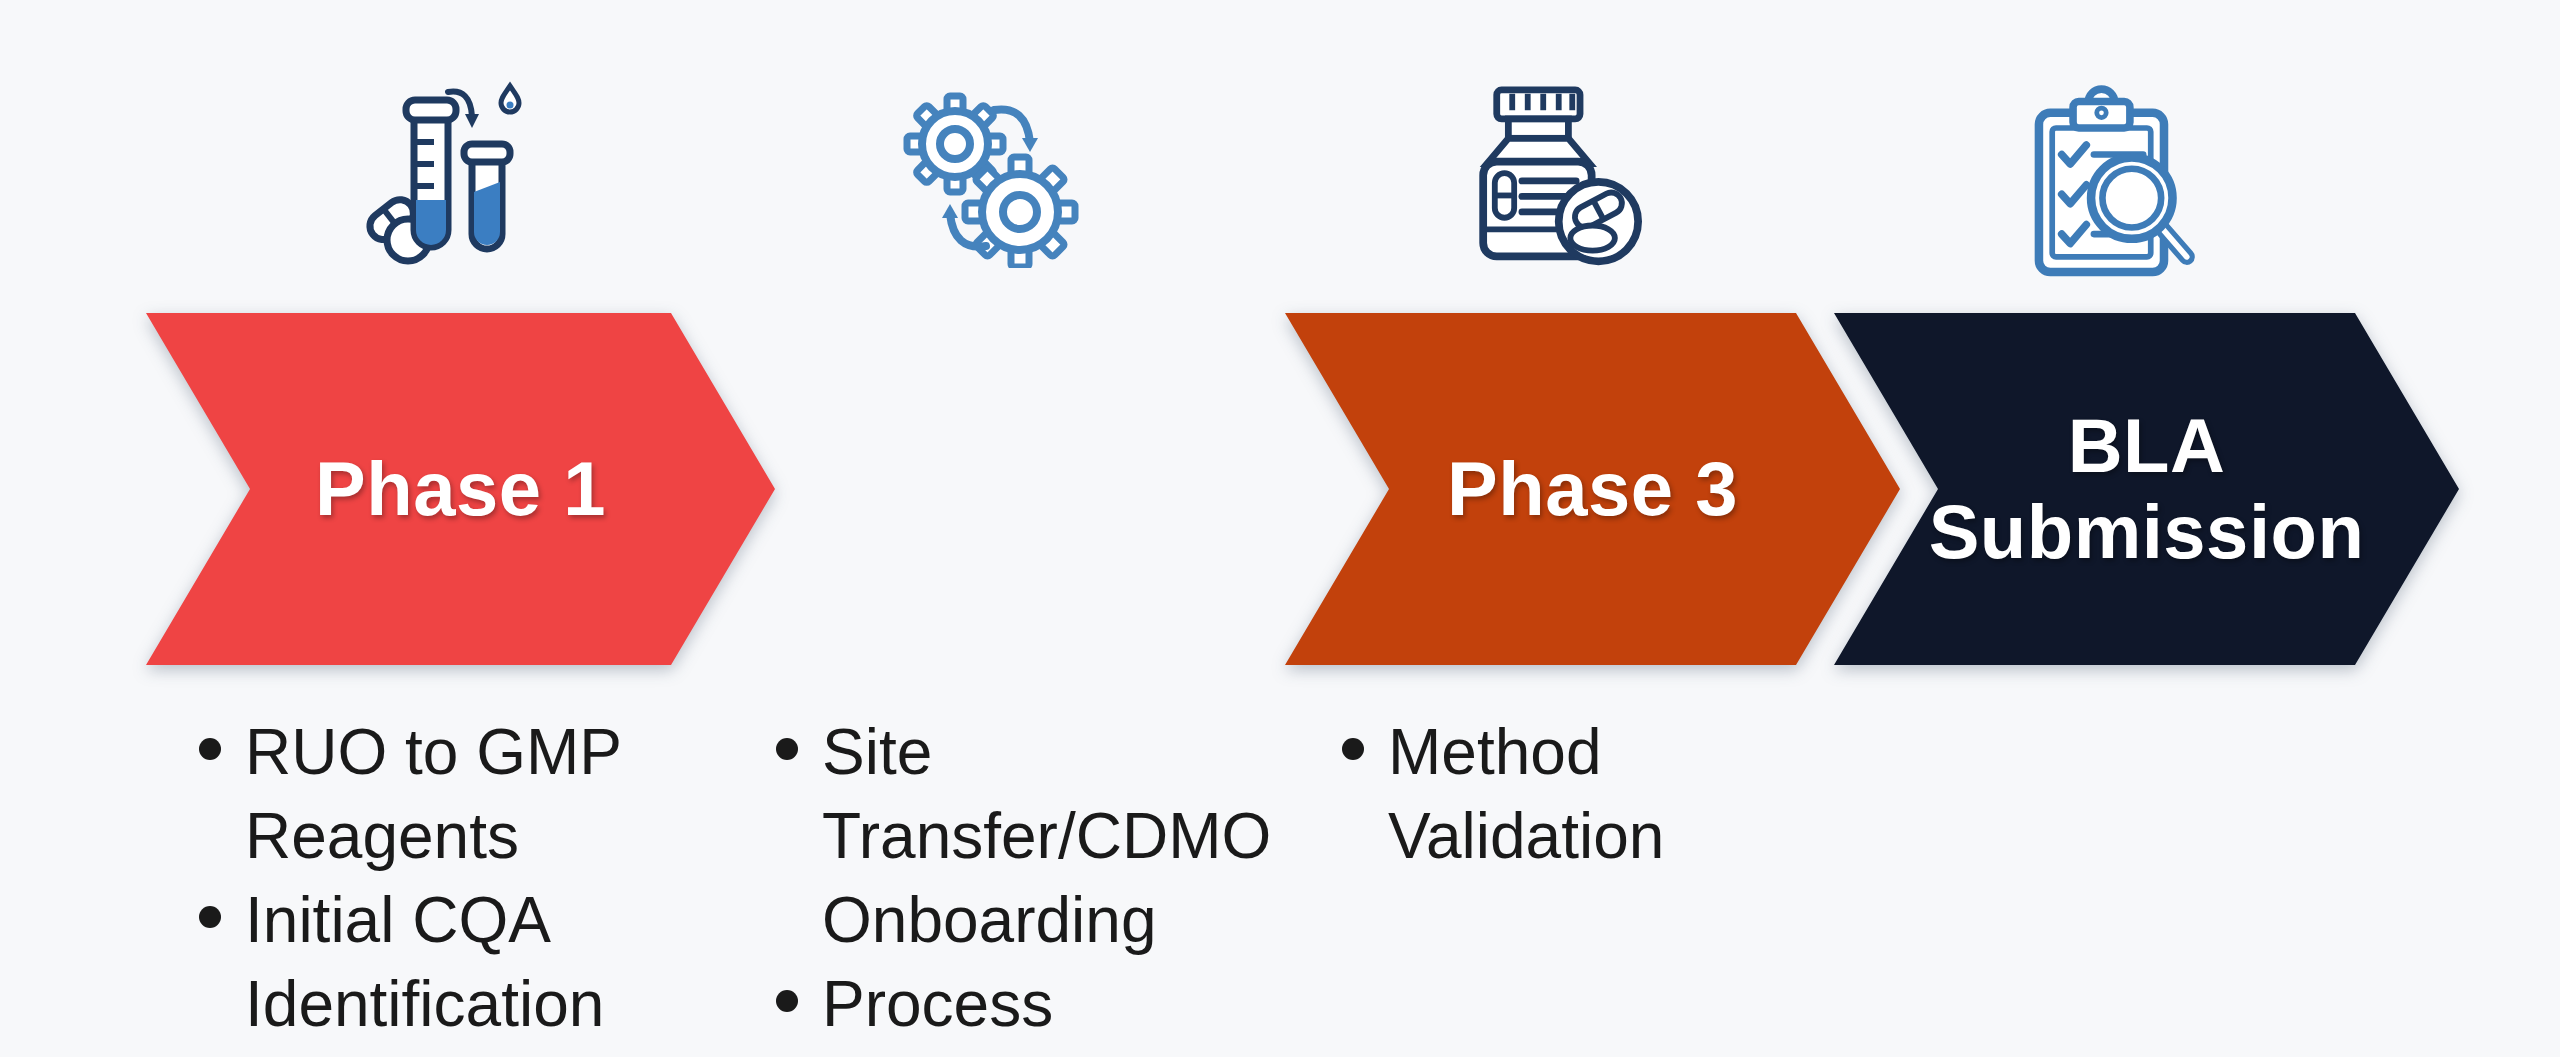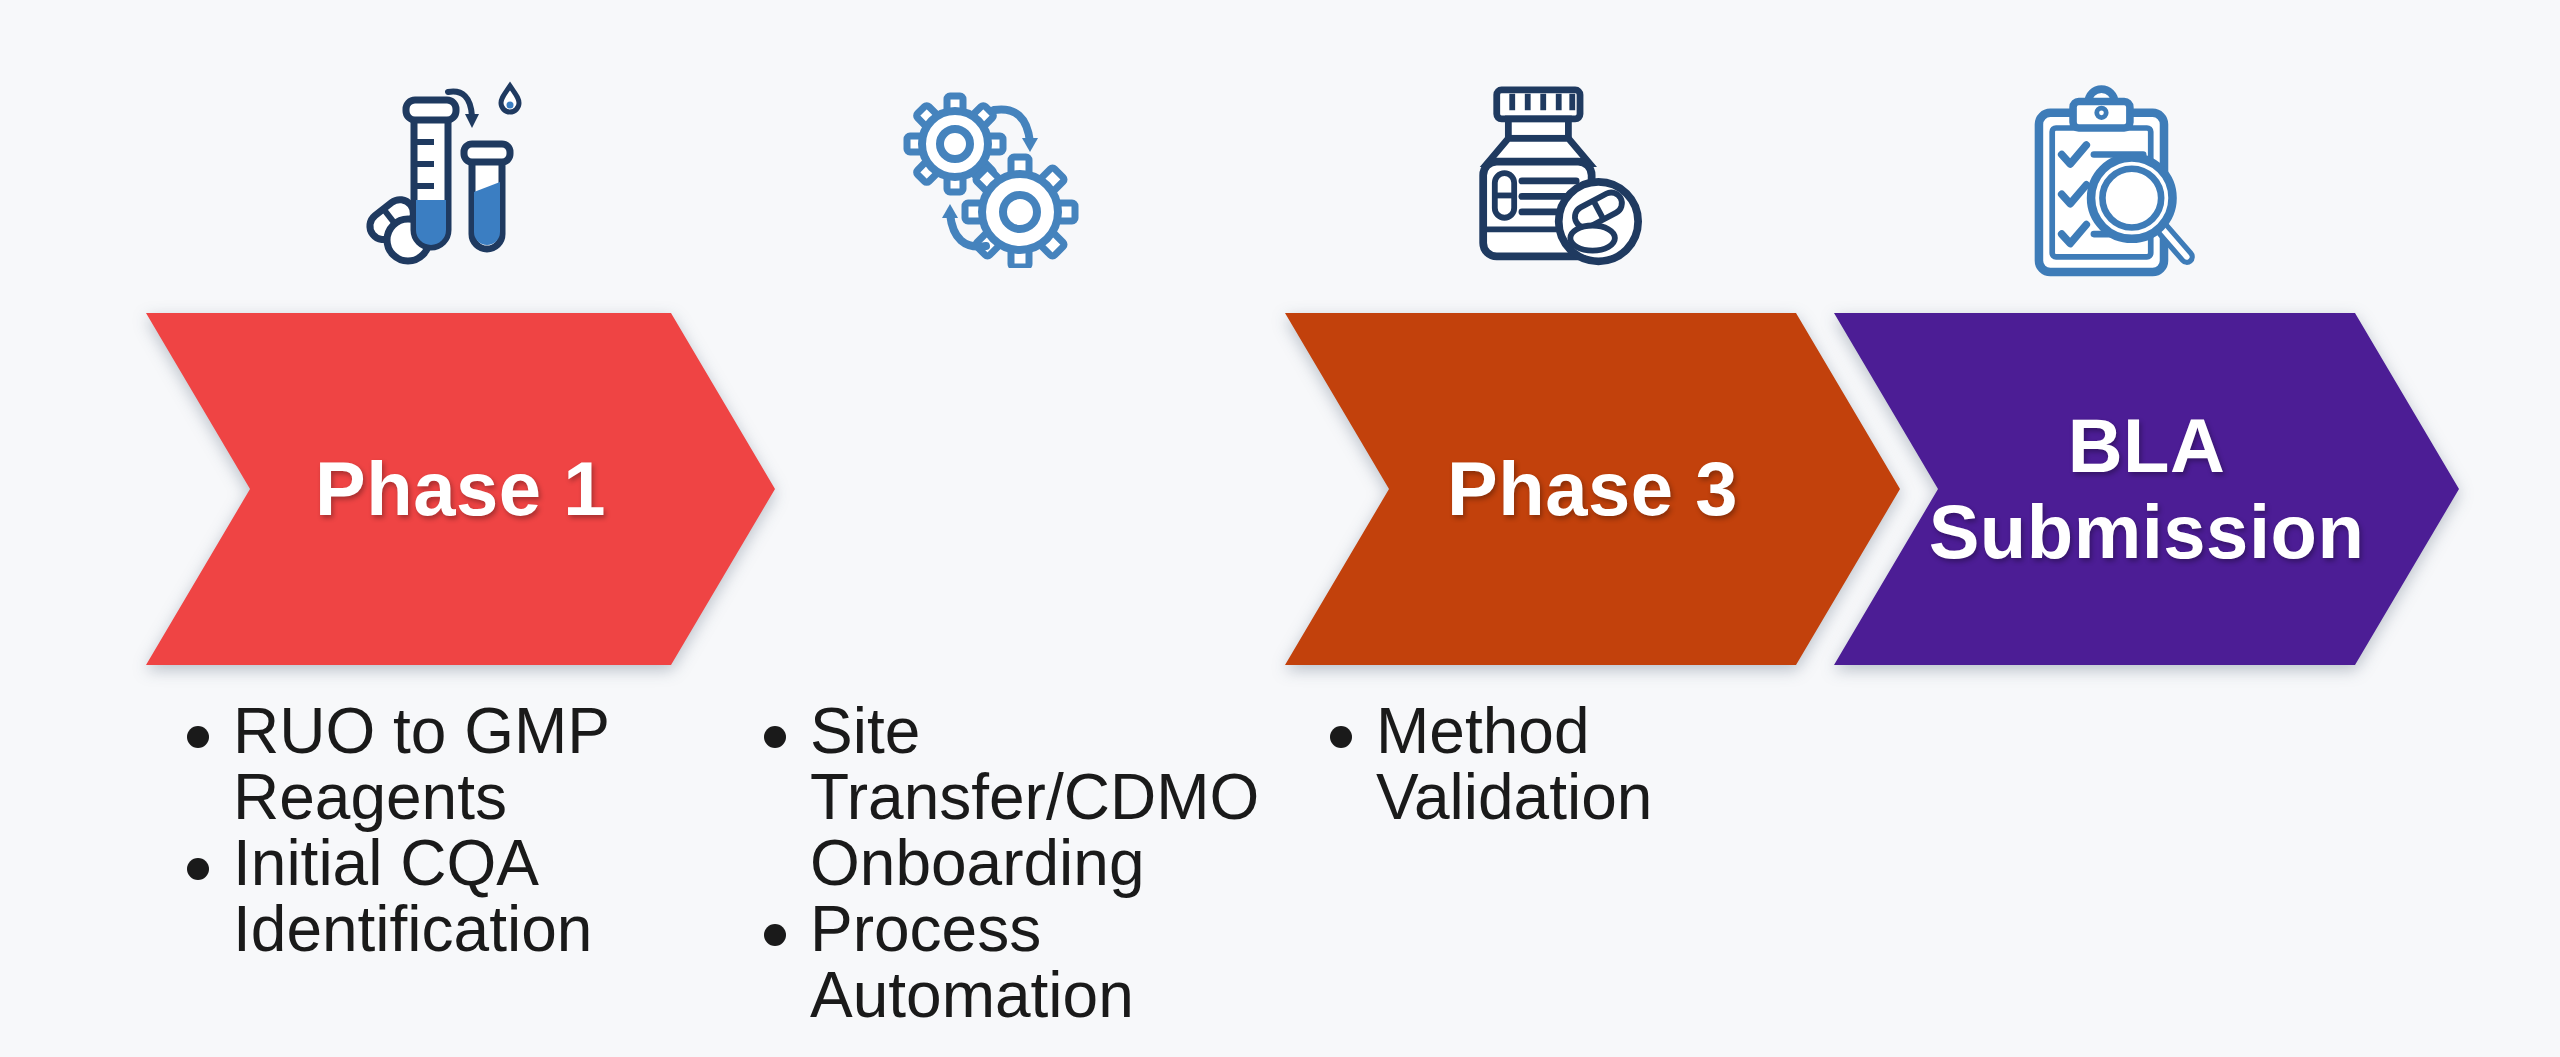--- a/index.html
+++ b/index.html
@@ -26,22 +26,22 @@
     text-shadow:2px 3px 5px rgba(0,0,0,.30);
   }
   .aw1{left:146px;width:629px;}
   .aw2{left:725px;width:625px;}
   .aw3{left:1285px;width:615px;}
   .aw4{left:1834px;width:625px;}
 
   
   .bullets{
     position:absolute;top:698px;width:585px;
-    list-style:none;margin:0;padding:0;
-    color:#1a1a1a;font-size:64px;line-height:66px;font-weight:500;
+    list-style:none;margin:12px;padding:0;
+    color:#1a1a1a;font-size:64px;line-height:84px;font-weight:500;
   }
   .bullets li{
     position:relative;padding-left:48px;white-space:pre-line;
   }
   .bullets li::before{
     content:"";position:absolute;left:2px;top:28px;
     width:22px;height:22px;border-radius:50%;background:#1a1a1a;
   }
   .bl1{left:185px;}
   .bl2{left:762px;}
@@ -181,21 +181,21 @@
     <div class="arrow" style="background: #ef4444;">
       <div class="arrow-label">Phase 1</div>
     </div>
   </div>
   <div class="arrow-wrap aw3">
     <div class="arrow" style="background: #c2410c;">
       <div class="arrow-label">Phase 3</div>
     </div>
   </div>
   <div class="arrow-wrap aw4">
-    <div class="arrow" style="background: #4c1d95;">
+    <div class="arrow" style="background: #0f172a;">
       <div class="arrow-label">BLA
 Submission</div>
     </div>
   </div>
 
   <ul class="bullets bl1">
     <li>RUO to GMP
 Reagents</li>
     <li>Initial CQA
 Identification</li>

